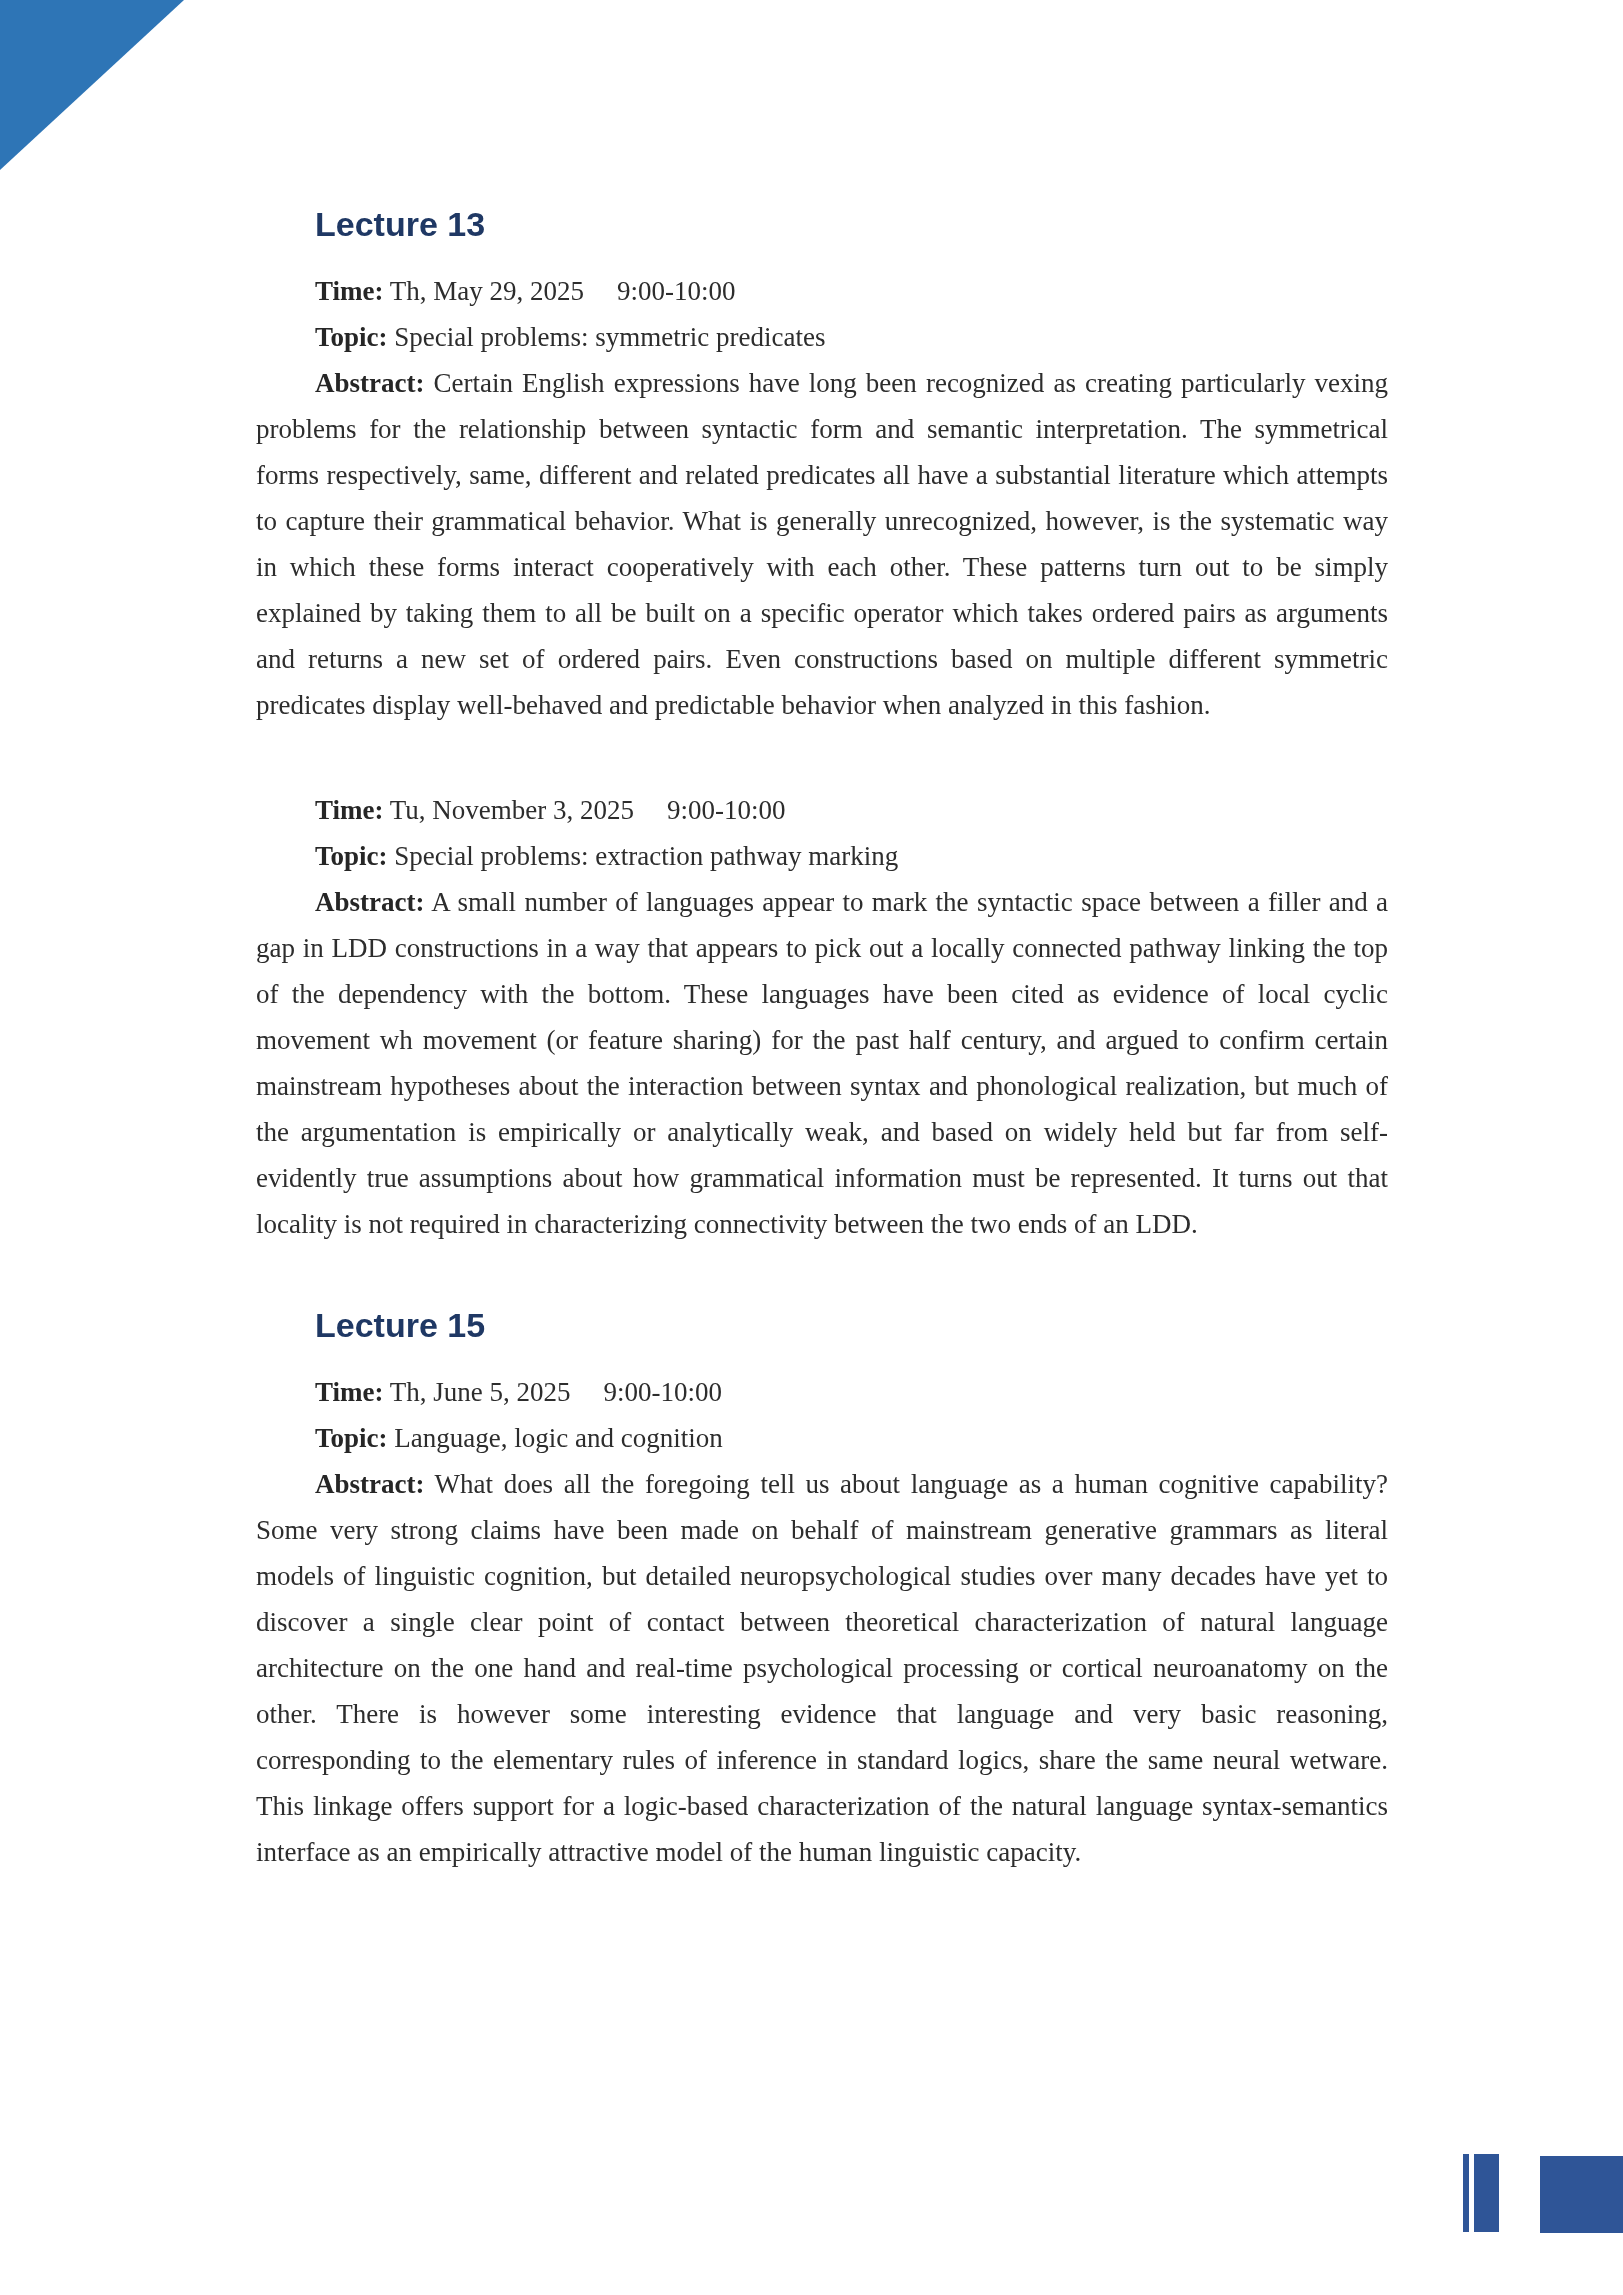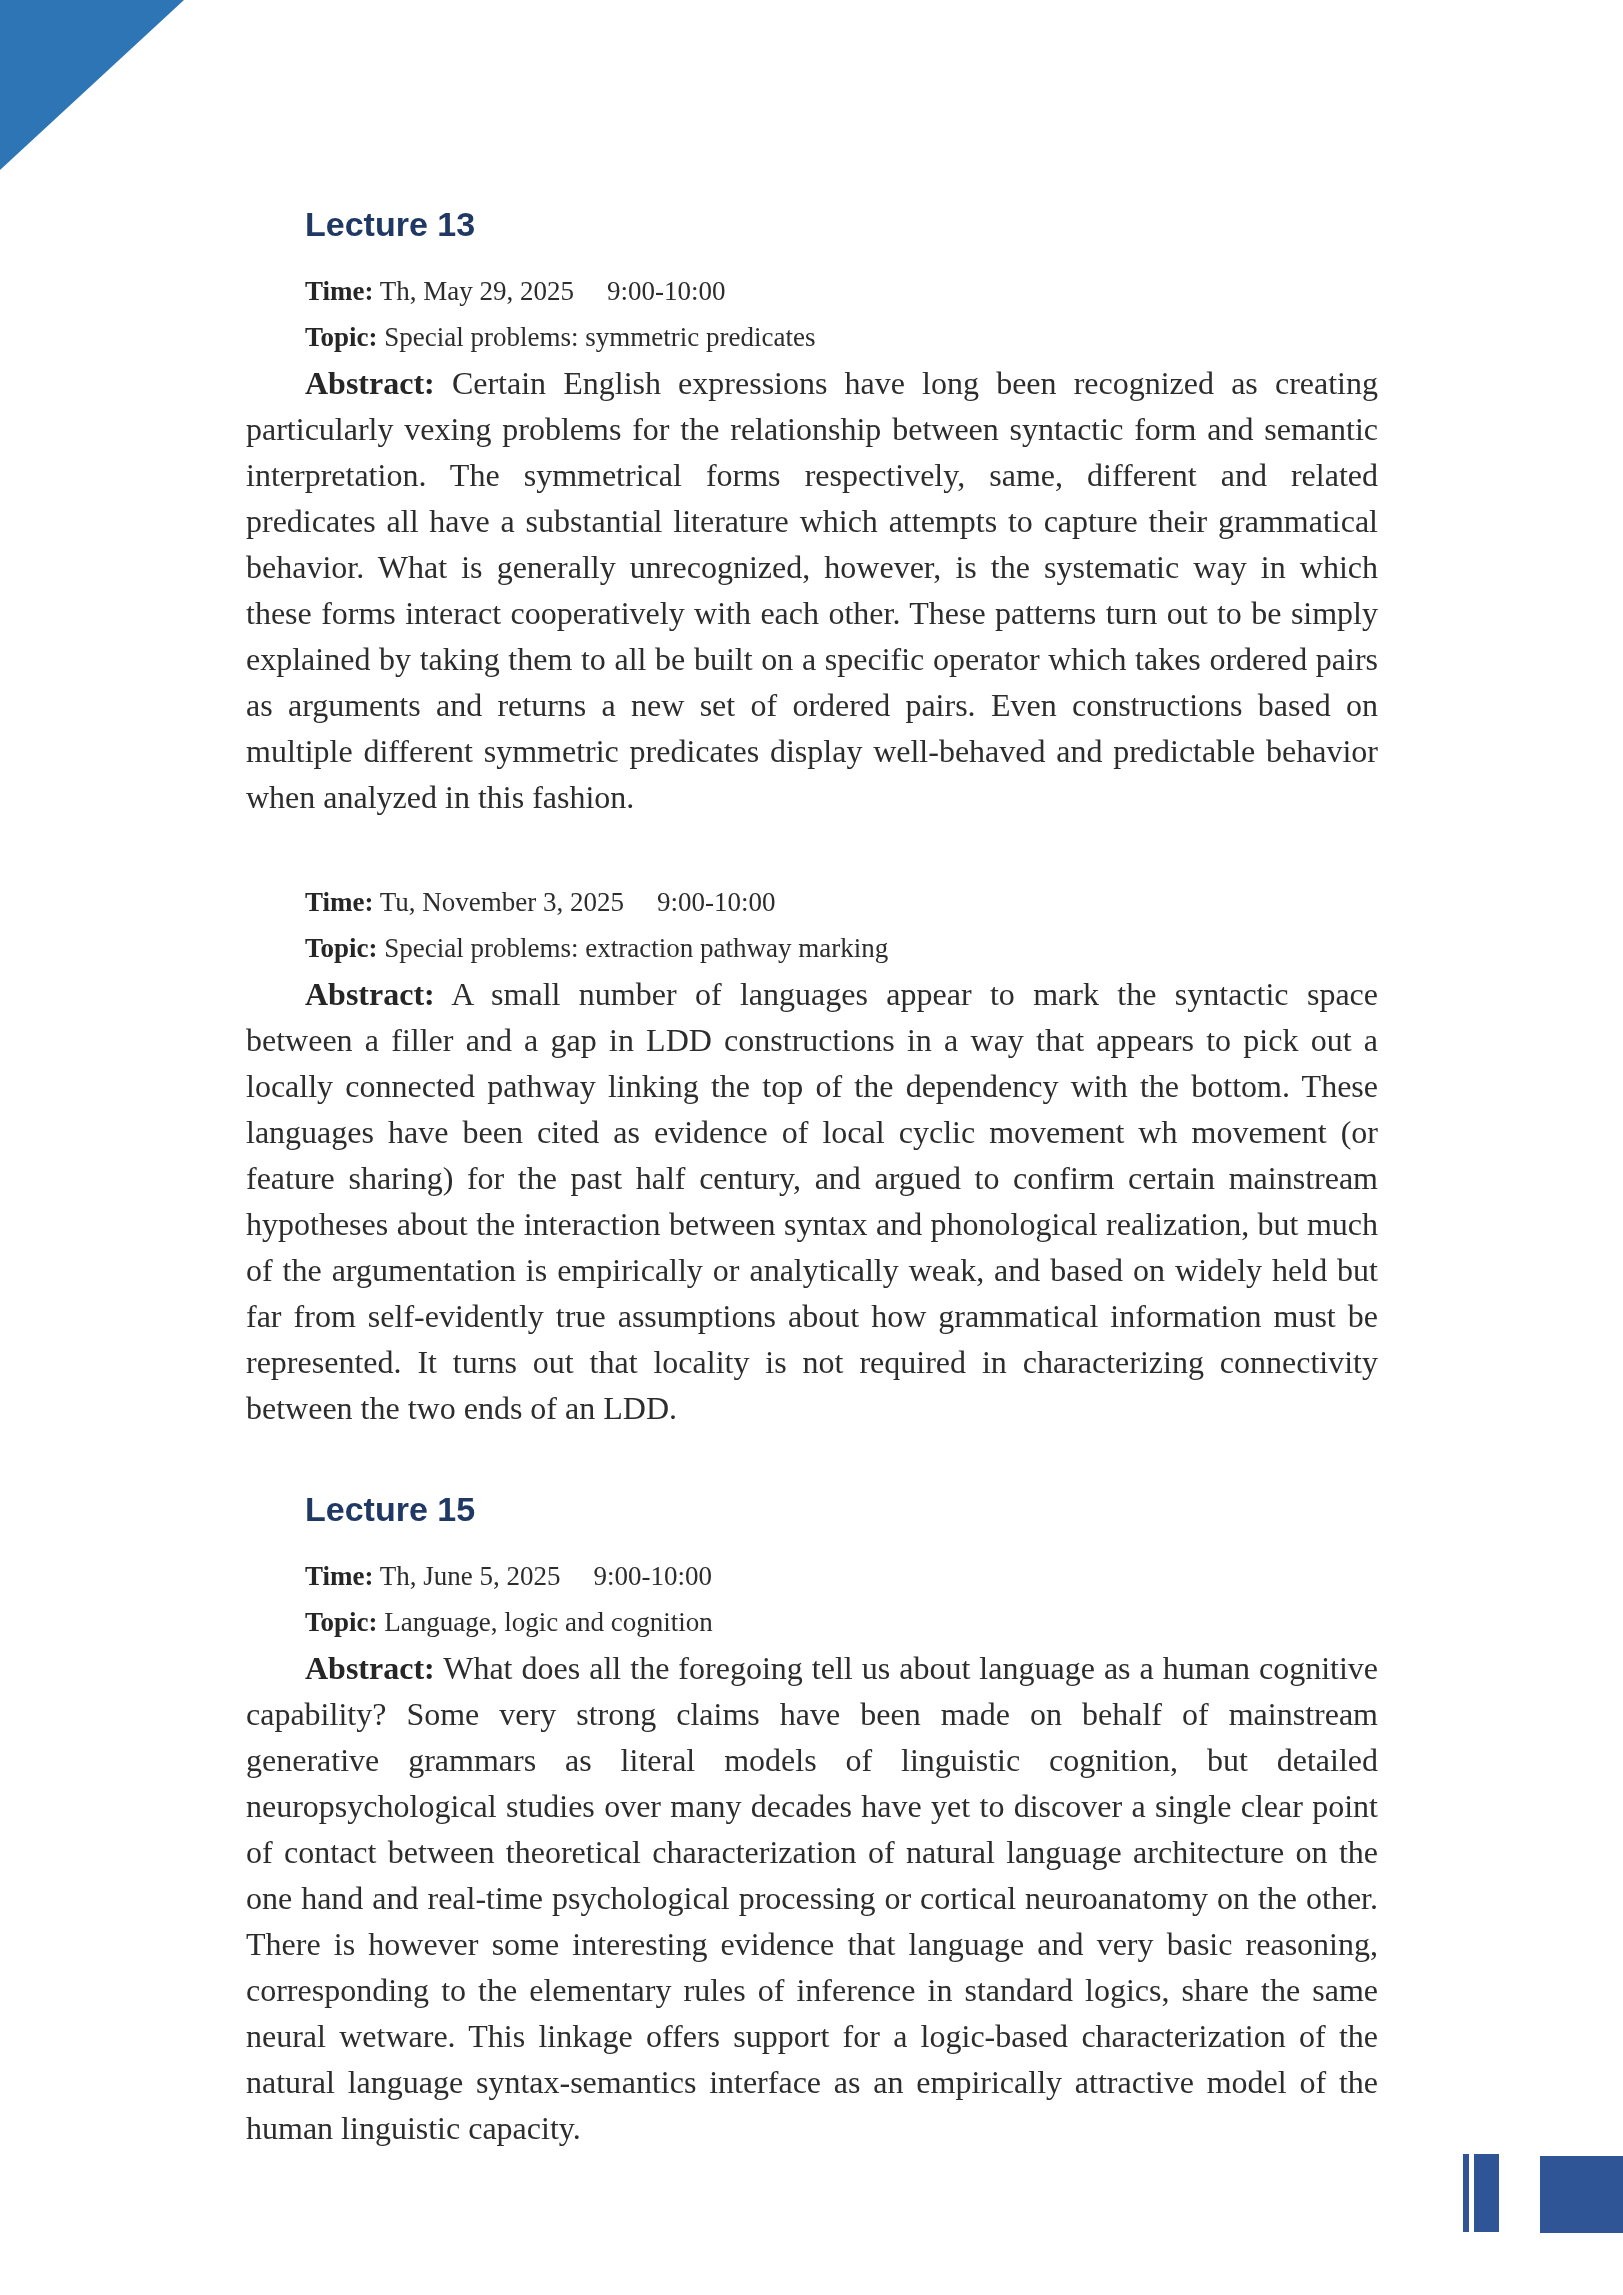--- a/index.html
+++ b/index.html
@@ -12,21 +12,21 @@
     color:#2d2d2d;
   }
   .corner-triangle {
     position:absolute; top:0; left:0;
     width:184px; height:170px;
     background:#2E75B6;
     clip-path:polygon(0 0, 100% 0, 0 100%);
   }
   .content {
     position:absolute;
-    left:246px; top:205px;
+    left:256px; top:205px;
     width:1132px;
   }
   .lecture { margin:0; }
   .lecture + .lecture { margin-top:59px; }
   .lecture-title {
     font-family:"Liberation Sans", sans-serif;
     font-weight:bold;
     font-size:34px;
     line-height:38px;
     color:#1F3864;
@@ -35,21 +35,21 @@
   .meta-line {
     font-size:27px;
     line-height:46px;
     text-indent:59px;
     margin:0;
     color:#2d2d2d;
   }
   .meta-line b, .abstract b { font-weight:bold; color:#262626; }
   .time-range { margin-left:33px; }
   .abstract {
-    font-size:32px;
+    font-size:27px;
     line-height:46px;
     text-align:justify;
     text-indent:59px;
     margin:0;
     color:#2d2d2d;
   }
   .footer-bar-thin {
     position:absolute; left:1463px; top:2154px;
     width:5.5px; height:78px; background:#2F5597;
   }

